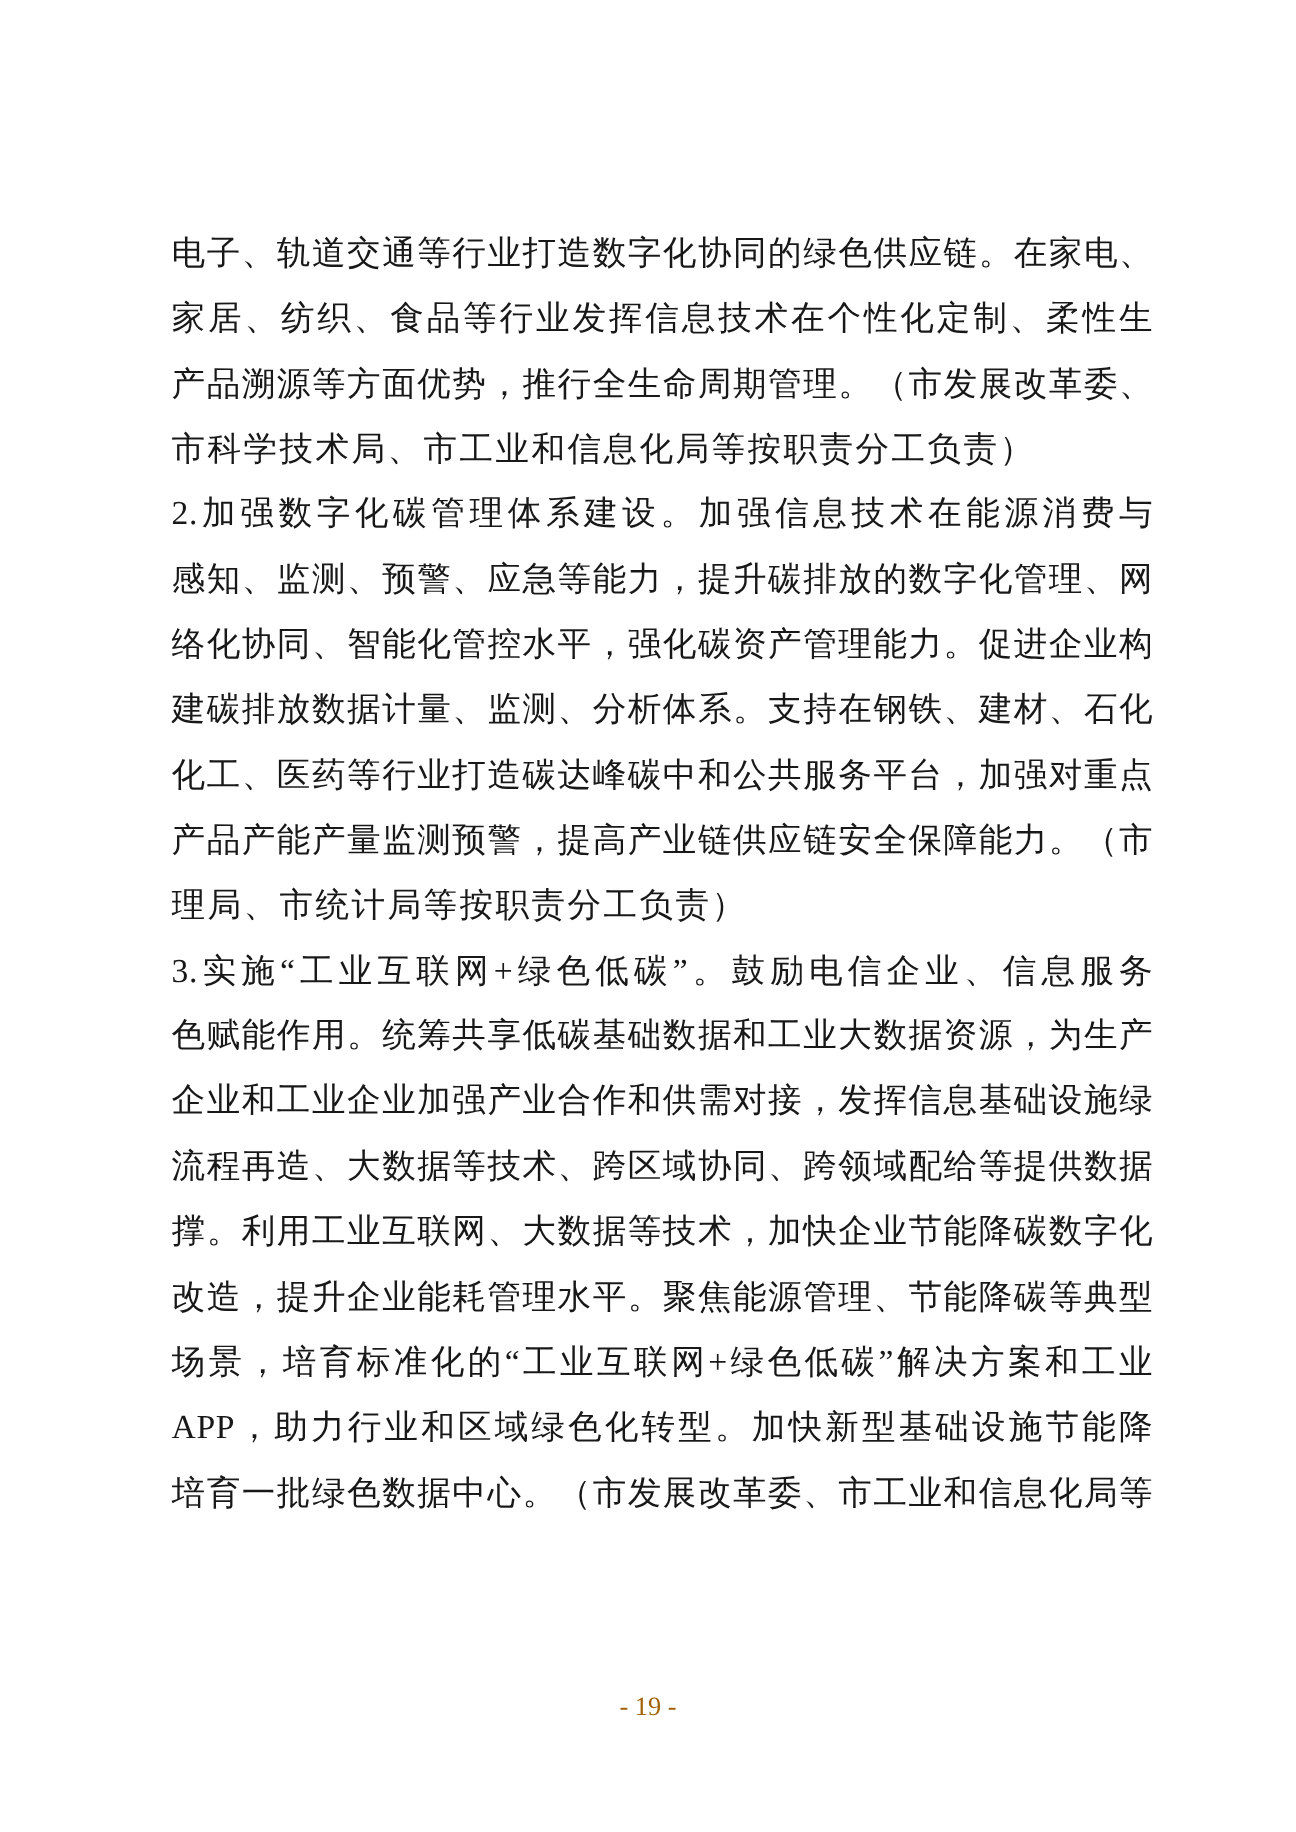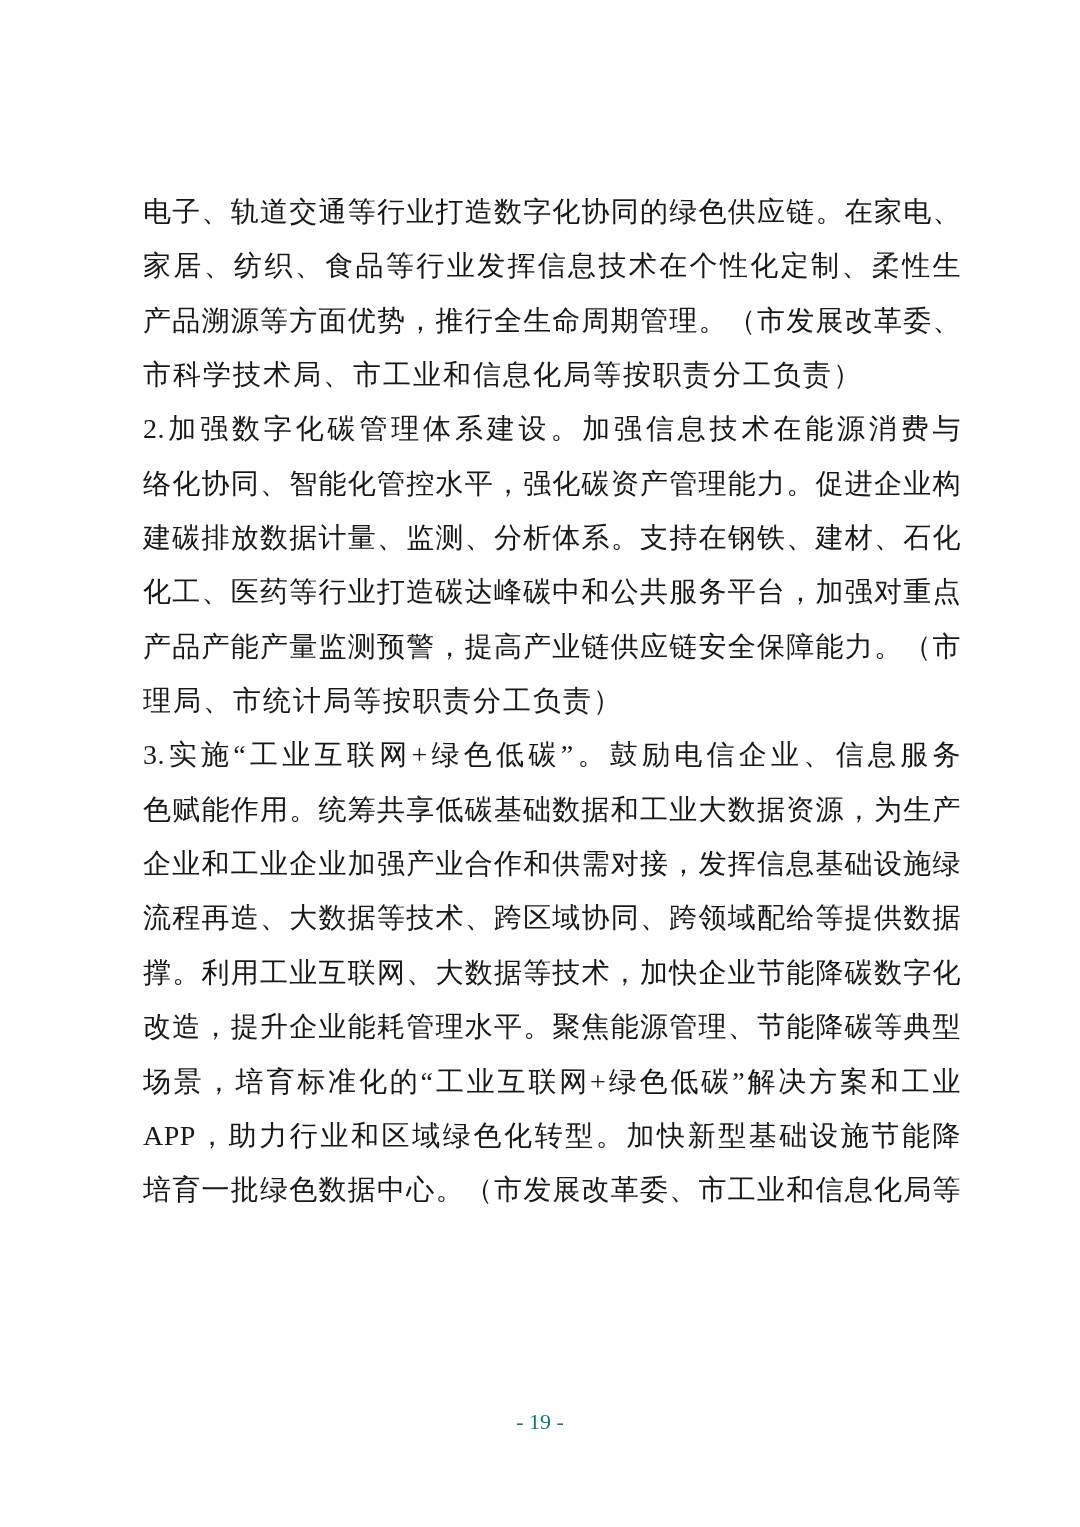--- a/index.html
+++ b/index.html
@@ -41,34 +41,35 @@
   .seg.bold { font-weight: normal; }
   .pagenum {
     position: absolute;
     left: 0;
     top: 1402px;
     width: 1080px;
     height: 40px;
     line-height: 40px;
     text-align: center;
     font-size: 22px;
-    color: #0f766e;
+    color: #a16207;
     font-family: "Liberation Serif", "DejaVu Serif", serif;
   }
 </style>
 </head>
 <body>
 
 <div class="page">
   <div class="textblock">
     <div class="line"><span class="seg">电子、轨道交通等行业打造数字化协同的绿色供应链。在家电、</span></div>
     <div class="line"><span class="seg">家居、纺织、食品等行业发挥信息技术在个性化定制、柔性生产、</span></div>
     <div class="line"><span class="seg">产品溯源等方面优势，推行全生命周期管理。</span><span class="seg bold">（市发展改革委、</span></div>
     <div class="line end"><span class="seg bold">市科学技术局、市工业和信息化局等按职责分工负责）</span></div>
     <div class="line"><span class="seg">2.加强数字化碳管理体系建设。加强信息技术在能源消费与</span></div>
+    <div class="line"><span class="seg">感知、监测、预警、应急等能力，提升碳排放的数字化管理、网</span></div>
     <div class="line"><span class="seg">络化协同、智能化管控水平，强化碳资产管理能力。促进企业构</span></div>
     <div class="line"><span class="seg">建碳排放数据计量、监测、分析体系。支持在钢铁、建材、石化</span></div>
     <div class="line"><span class="seg">化工、医药等行业打造碳达峰碳中和公共服务平台，加强对重点</span></div>
     <div class="line"><span class="seg">产品产能产量监测预警，提高产业链供应链安全保障能力。</span><span class="seg bold">（市</span></div>
     <div class="line end"><span class="seg bold">理局、市统计局等按职责分工负责）</span></div>
     <div class="line"><span class="seg">3.实施“工业互联网+绿色低碳”。鼓励电信企业、信息服务</span></div>
     <div class="line"><span class="seg">色赋能作用。统筹共享低碳基础数据和工业大数据资源，为生产</span></div>
     <div class="line"><span class="seg">企业和工业企业加强产业合作和供需对接，发挥信息基础设施绿</span></div>
     <div class="line"><span class="seg">流程再造、大数据等技术、跨区域协同、跨领域配给等提供数据支</span></div>
     <div class="line"><span class="seg">撑。利用工业互联网、大数据等技术，加快企业节能降碳数字化</span></div>

